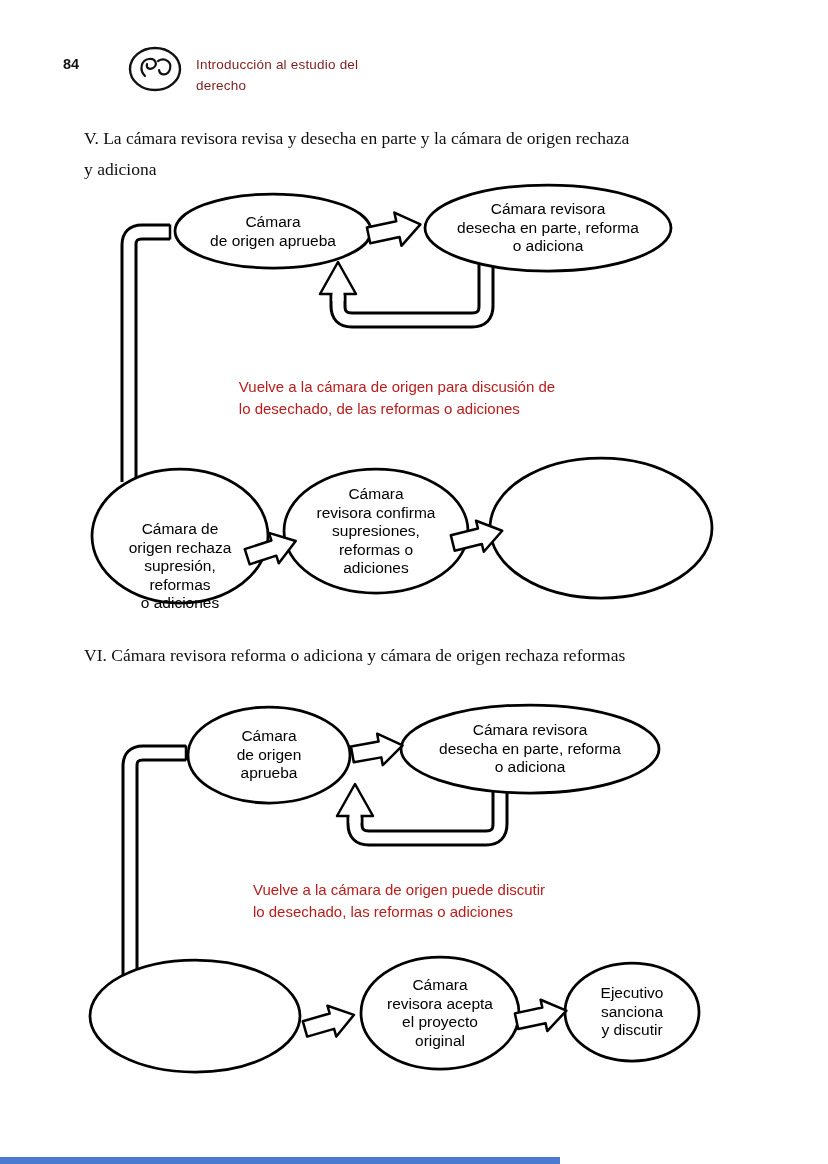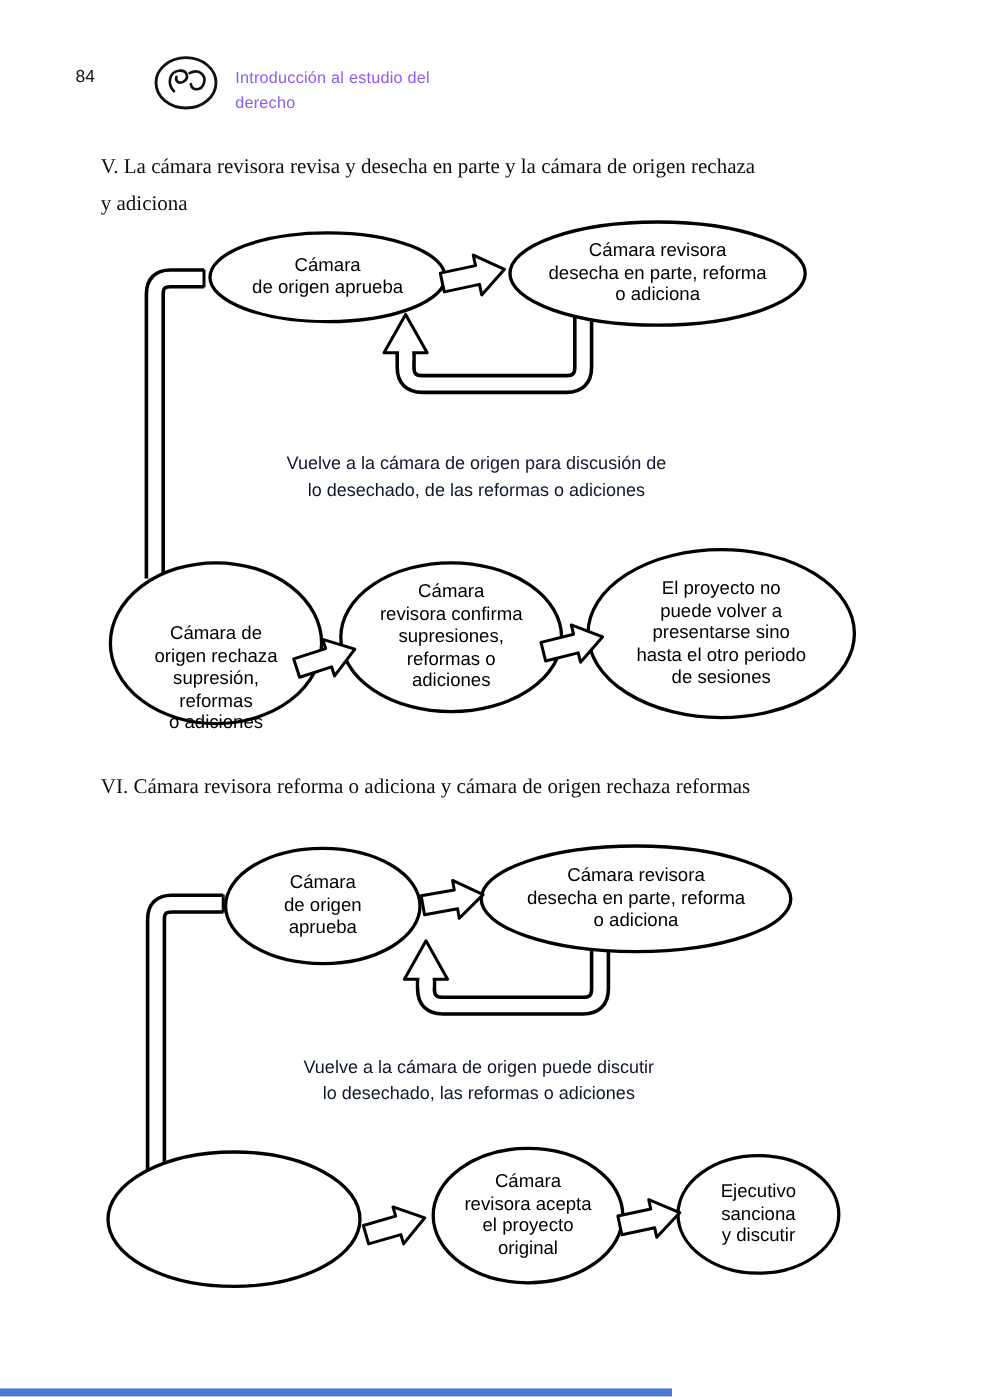--- a/index.html
+++ b/index.html
@@ -2,39 +2,39 @@
 <html><head>
 <meta charset="utf-8">
 <style>
   * { margin:0; padding:0; box-sizing:border-box; }
   html,body { background:#ffffff; }
   .page {
     position:relative; width:828px; height:1164px; background:#ffffff;
     font-family:"Liberation Sans", sans-serif; color:#1a1a1a; overflow:hidden;
   }
   .svg-layer { position:absolute; left:0; top:0; }
-  .page-num { position:absolute; left:63px; top:56px; font-size:14.5px; font-weight:normal; color:#111; }
+  .page-num { position:absolute; left:63px; top:56px; font-size:14.5px; font-weight:bold; color:#111; }
   .logo { position:absolute; left:127px; top:45px; width:56px; height:48px; }
   .book-title {
     position:absolute; left:196px; top:54px; font-size:13.5px; line-height:21px;
-    white-space:pre-line; color:#8b5cf6; letter-spacing:0.2px;
+    white-space:pre-line; color:#7f1d1d; letter-spacing:0.2px;
   }
   .heading {
     position:absolute; font-family:"Liberation Serif", serif; font-size:17.5px;
     font-weight:normal; line-height:31px; white-space:pre-line; color:#0f0f0f;
   }
   #heading-v  { left:84px; top:123px; width:700px; }
   #heading-vi { left:84px; top:640px; width:730px; }
   .node-label {
     position:absolute; transform:translate(-50%,-50%); text-align:center;
     font-size:15.5px; line-height:18.5px; white-space:pre-line; color:#000;
   }
   .caption {
-    position:absolute; transform:translate(-50%,-50%); text-align:center;
-    font-size:15px; line-height:22px; white-space:pre-line; color:#0f172a;
+    position:absolute; transform:translate(-50%,-50%); text-align:left;
+    font-size:15px; line-height:22px; white-space:pre-line; color:#b91c1c;
   }
   .footer-bar { position:absolute; left:0; bottom:0; width:560px; height:7px; background:#4a7ad2; }
 </style>
 </head>
 <body>
 
 <div class="page">
 
   <svg class="svg-layer" width="828" height="1164" viewBox="0 0 828 1164">
 
@@ -115,25 +115,20 @@
   <div class="node-label" style="left:180px; top:536px;margin-top:30px;">Cámara de
 origen rechaza
 supresión,
 reformas
 o adiciones</div>
   <div class="node-label" style="left:376px; top:531px;">Cámara
 revisora confirma
 supresiones,
 reformas o
 adiciones</div>
-  <div class="node-label" style="left:601px; top:528px;">El proyecto no
-puede volver a
-presentarse sino
-hasta el otro periodo
-de sesiones</div>
 
   <div class="node-label" style="left:269px; top:755px;">Cámara
 de origen
 aprueba</div>
   <div class="node-label" style="left:530px; top:749px;">Cámara revisora
 desecha en parte, reforma
 o adiciona</div>
   <div class="caption" style="left:399px; top:901px;">Vuelve a la cámara de origen puede discutir
 lo desechado, las reformas o adiciones</div>
   <div class="node-label" style="left:440px; top:1013px;">Cámara

